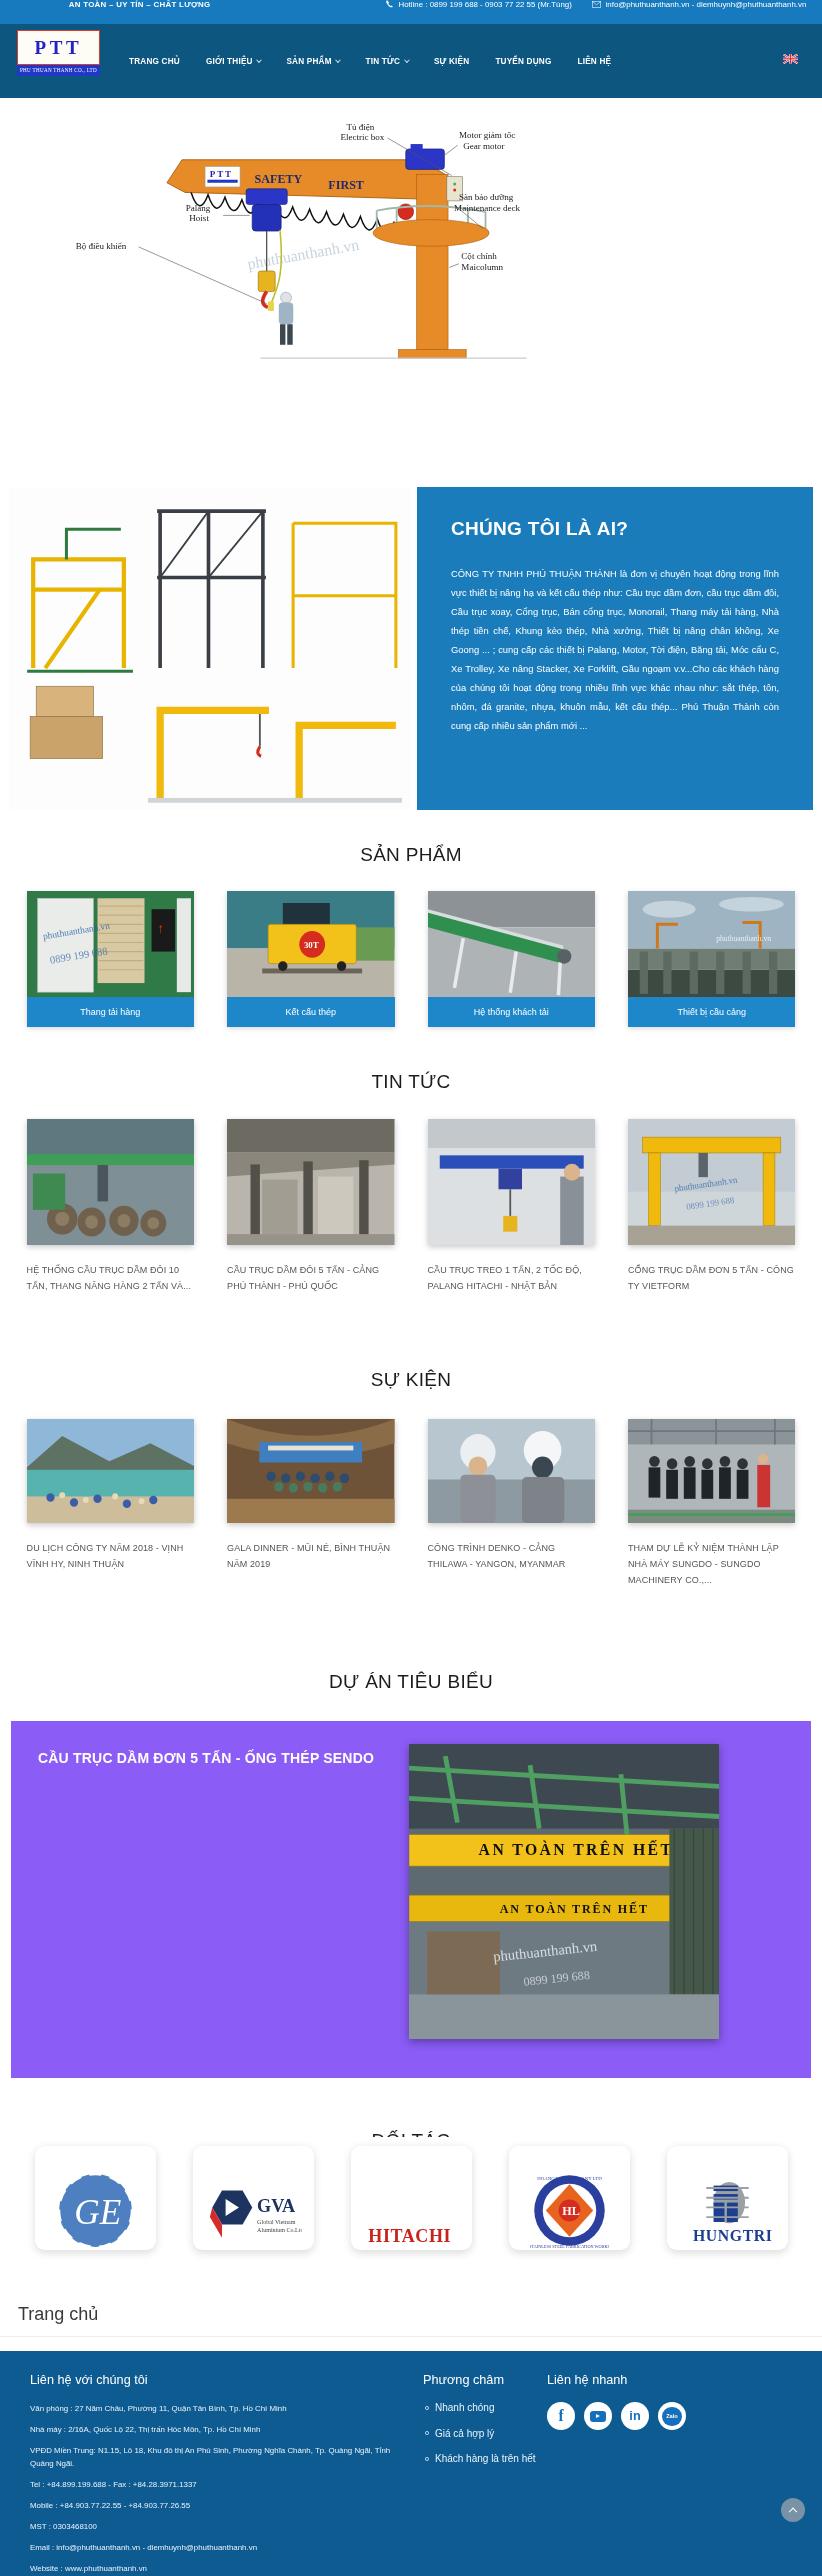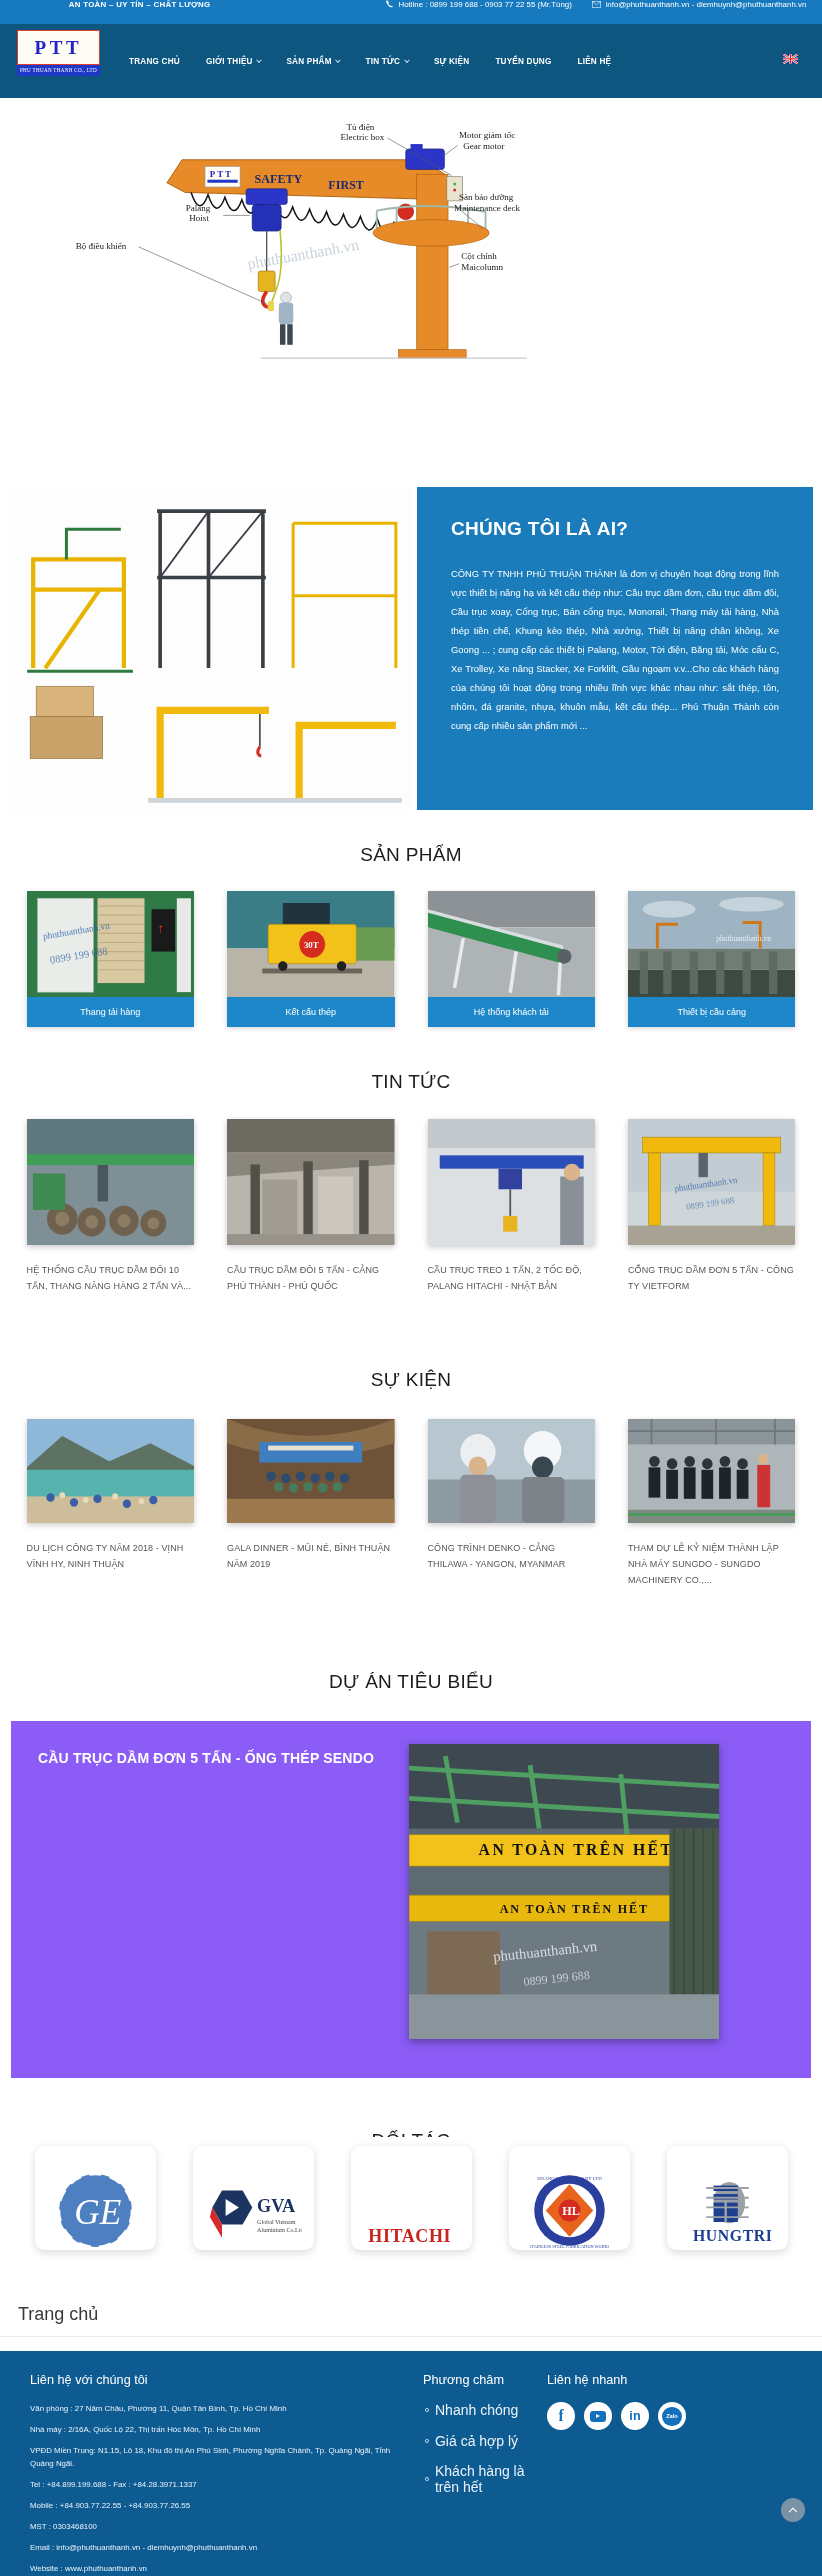--- a/index.html
+++ b/index.html
@@ -76,21 +76,21 @@
   .breadcrumb { padding:12px 0 0; }
   .breadcrumb h1 { font-size:18px; font-weight:300; color:#3a3a3a; padding:0 18px 11px; }
   .breadcrumb .rule { border-bottom:0.6px solid #ececec; }
 
   
   .footer { margin-top:13.3px; background:#0e5b92; color:#fff; padding:22px 30px 18px; display:flex; min-height:216px; }
   .f-col-contact { width:369px; margin-right:24px; }
   .f-title { font-size:12.7px; margin-bottom:15.7px; font-weight:400; }
   .f-line { font-size:7.9px; line-height:1.65; margin-bottom:7.9px; color:#eaf3fa; }
   .f-col-motto { width:124px; }
-  .motto-item { display:flex; align-items:center; gap:6px; font-size:14px; margin:0 0 14.5px 2.4px; color:#eaf3fa; cursor:pointer; }
+  .motto-item { display:flex; align-items:center; gap:6px; font-size:10px; margin:0 0 14.5px 2.4px; color:#eaf3fa; cursor:pointer; }
   .motto-item:first-of-type { margin-top:7.3px; }
   .dot { width:3.6px; height:3.6px; border:0.9px solid #cfe2f2; border-radius:50%; flex:0 0 auto; }
   .f-col-social { flex:1; }
   .socials { display:flex; gap:9px; margin-top:8.5px; }
   .soc { width:28px; height:28px; border-radius:50%; background:#fff; display:flex; align-items:center; justify-content:center; cursor:pointer; }
   .soc .fb { color:#1470bd; font-size:15.7px; font-weight:bold; font-family:"Liberation Serif",serif; }
   .soc .ytb { width:15.7px; height:11.5px; background:#1470bd; border-radius:3px; position:relative; }
   .soc .ytb::after { content:""; position:absolute; left:6px; top:3px; border-left:4.8px solid #fff; border-top:2.7px solid transparent; border-bottom:2.7px solid transparent; }
   .soc .lin { color:#1470bd; font-size:12.7px; font-weight:bold; }
   .soc .zalo { width:19.3px; height:19.3px; border-radius:50%; background:#1470bd; color:#fff; font-size:5.7px; font-weight:bold; display:flex; align-items:center; justify-content:center; }

